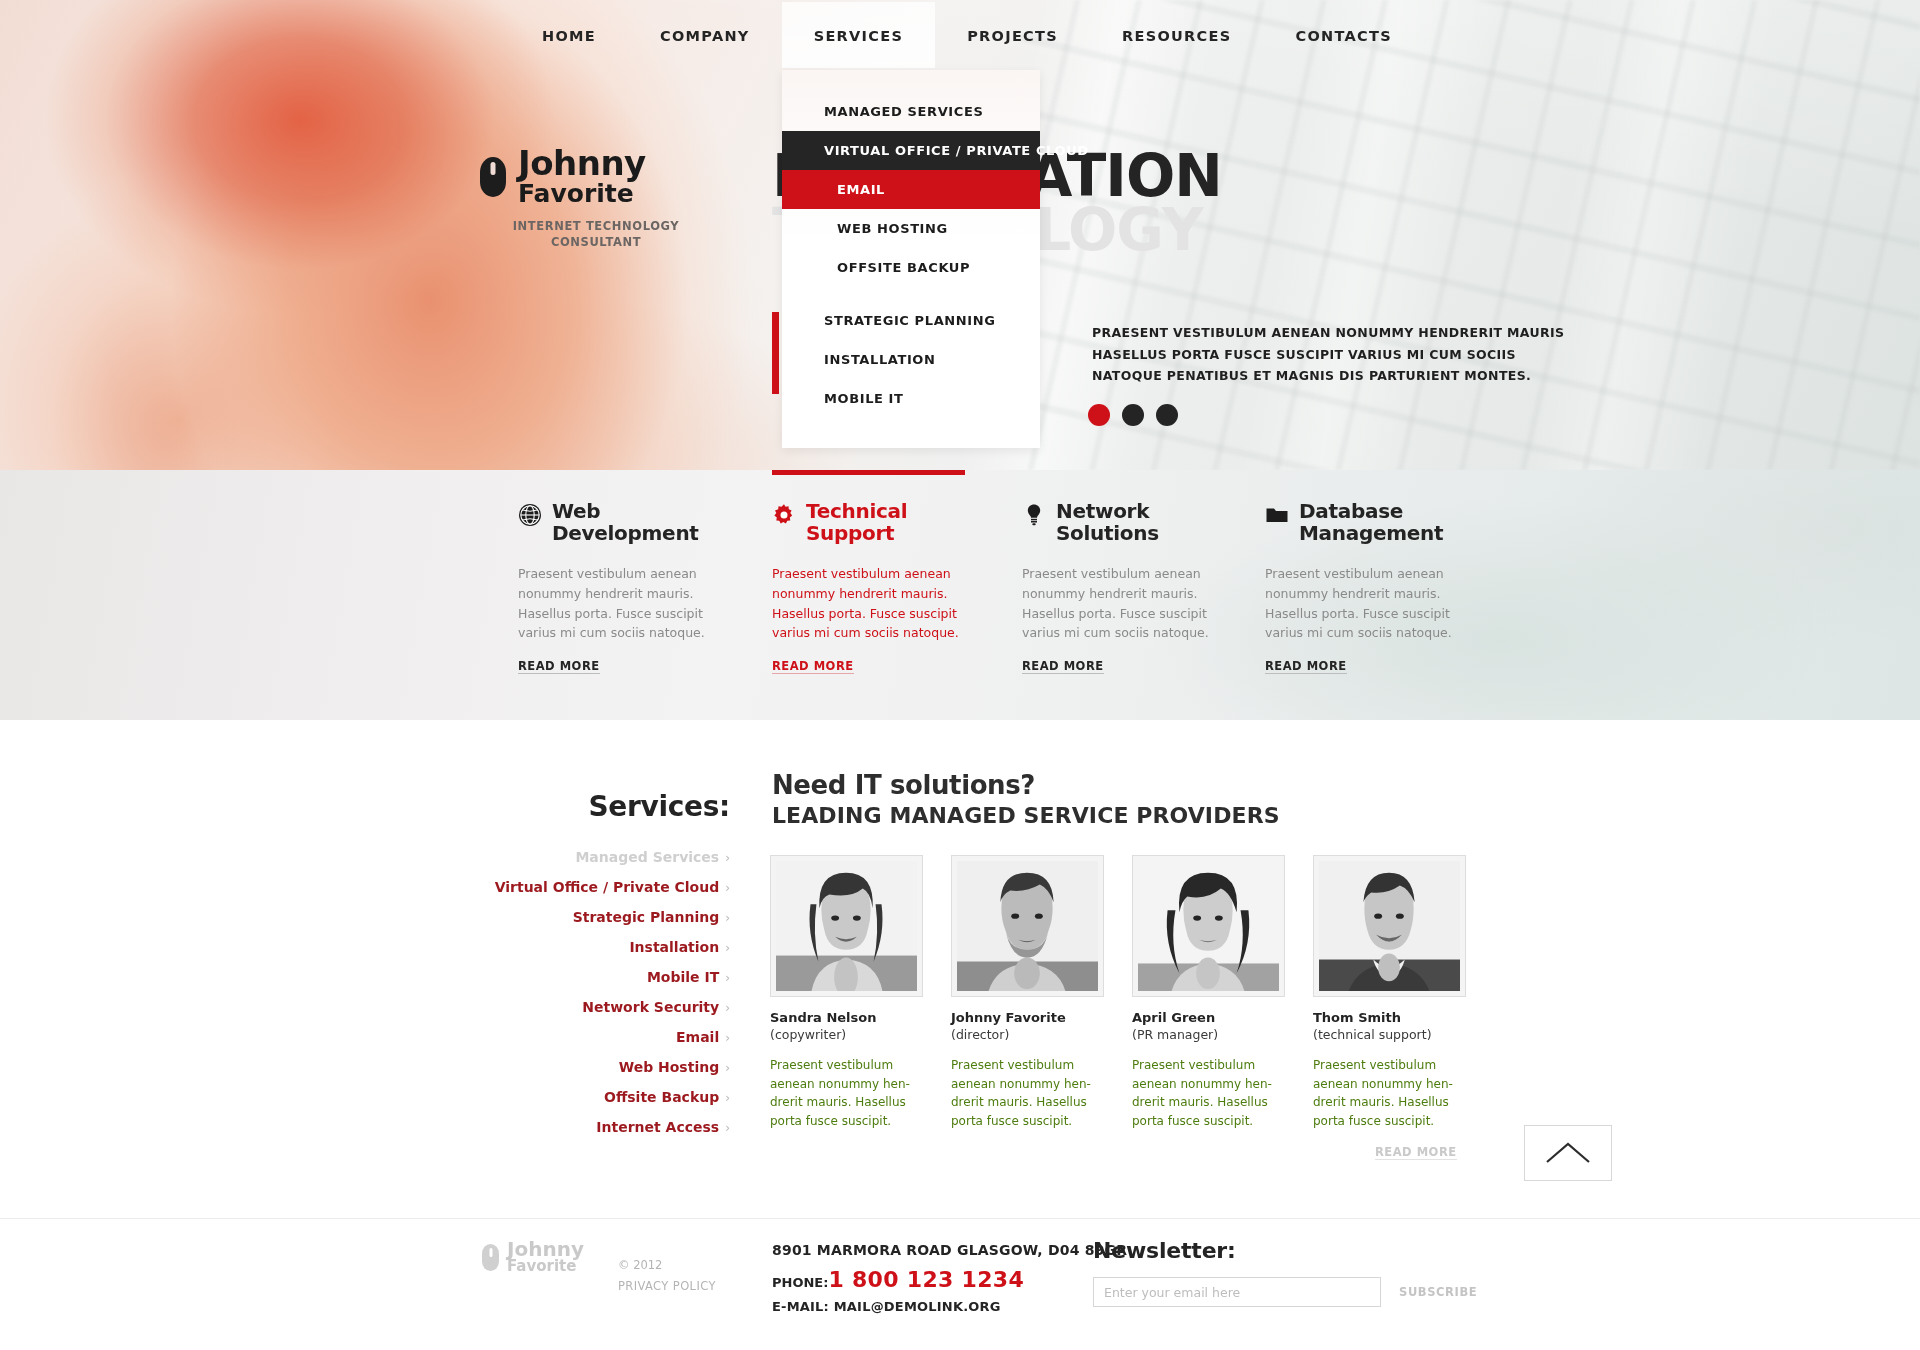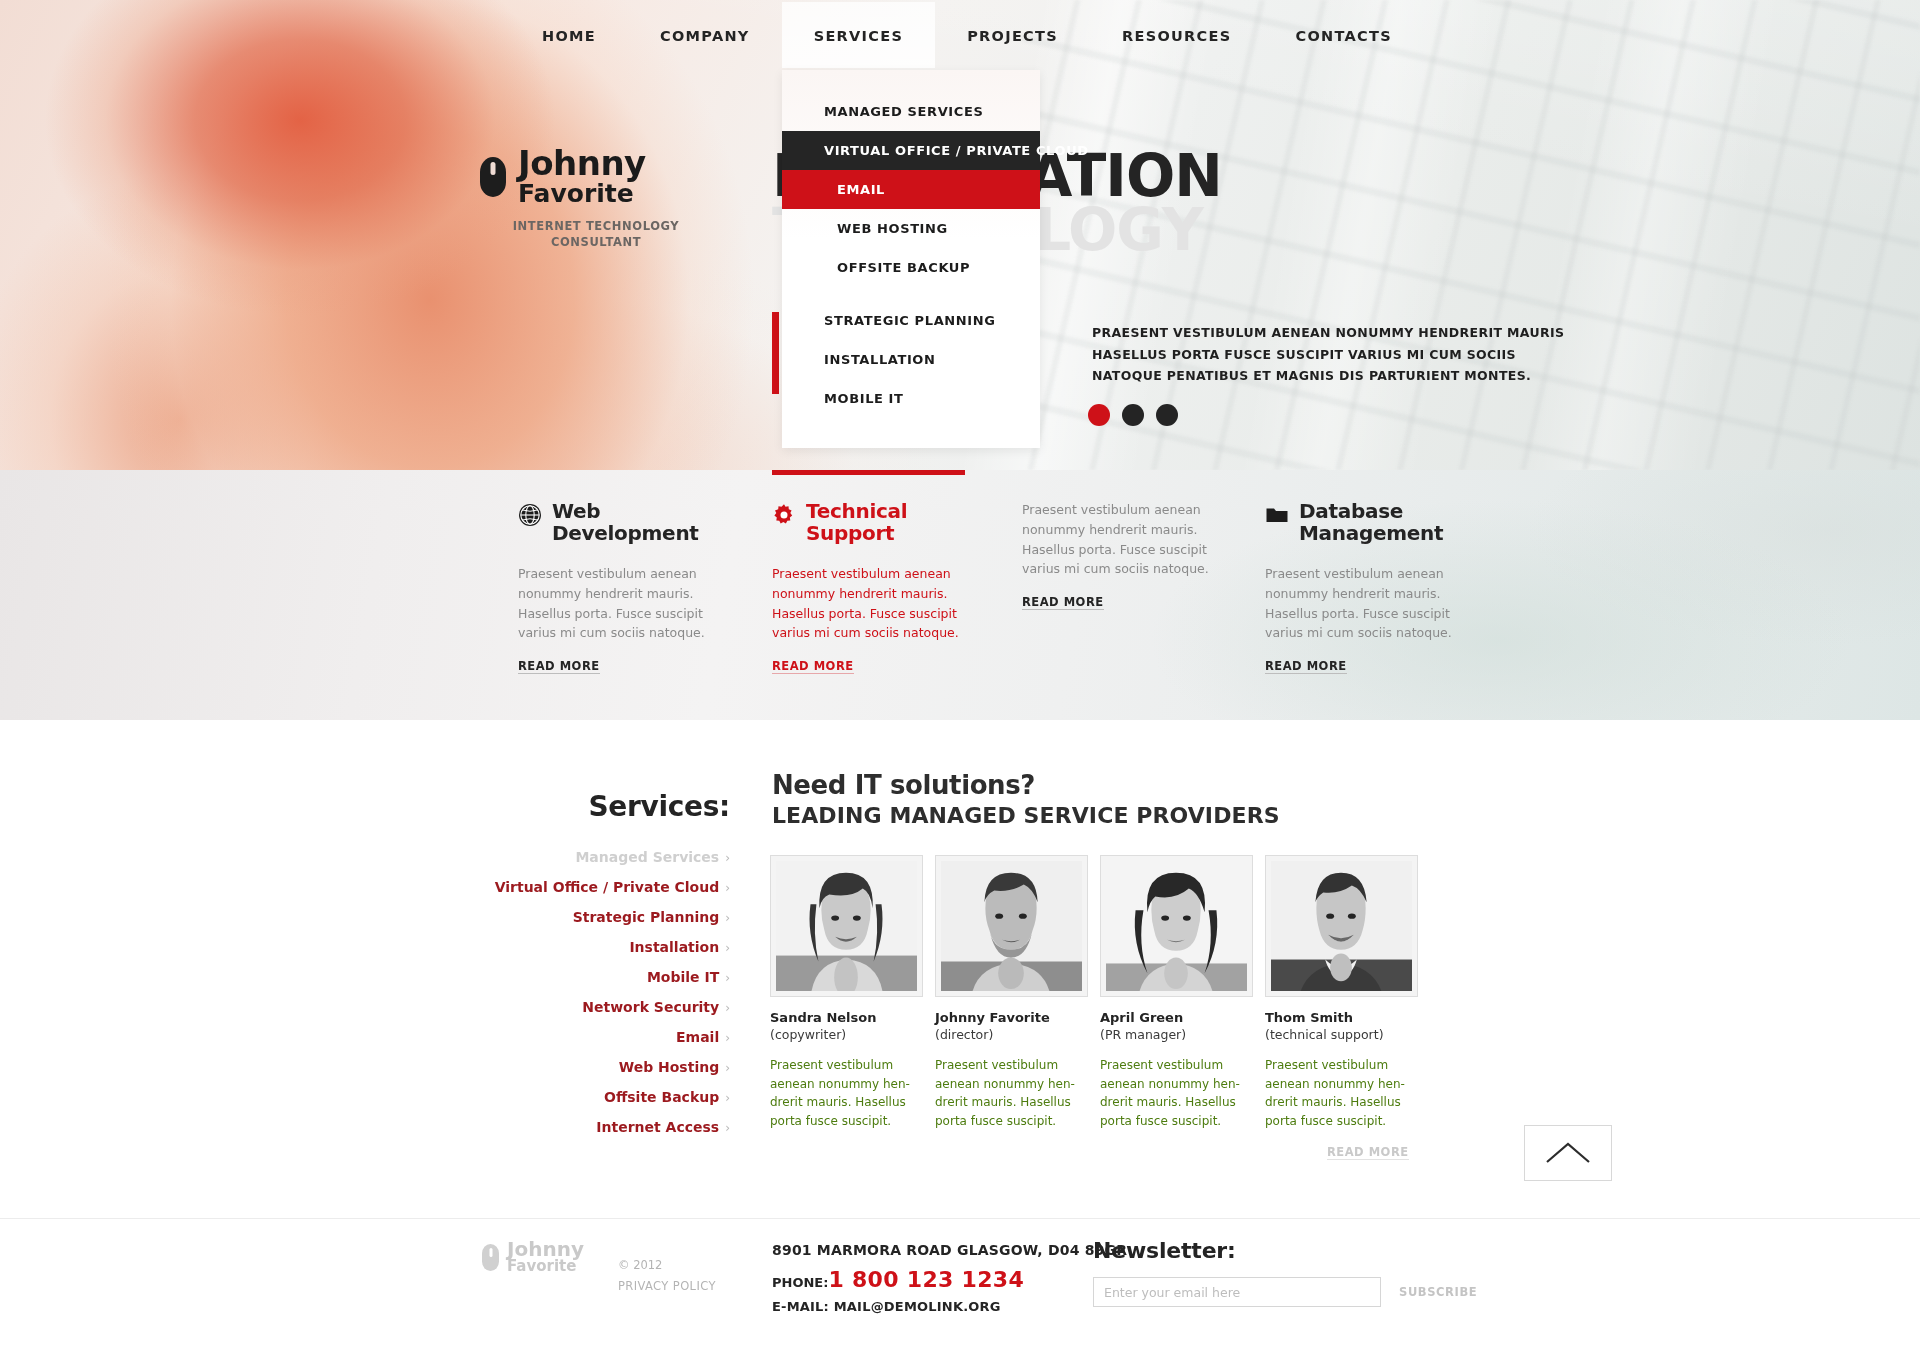--- a/index.html
+++ b/index.html
@@ -220,21 +220,21 @@
   .team-head { position: absolute; left: 772px; top: 770px; }
   .th1 {
     font-family: "DejaVu Sans", sans-serif;
     font-weight: bold; font-size: 26px; color: #2e2e2e; letter-spacing: -0.4px;
   }
   .th2 {
     font-family: "DejaVu Sans", sans-serif;
     font-weight: bold; font-size: 22px; color: #2e2e2e;
     letter-spacing: 0.1px; margin-top: 3px;
   }
-  .team-grid { position: absolute; left: 770px; top: 855px; display: flex; gap: 12px; }
+  .team-grid { position: absolute; left: 770px; top: 855px; display: flex; gap: 28px; }
   .team-card { width: 153px; }
   .photo-frame {
     width: 153px; height: 142px; border: 1px solid #dddddd; background: #f4f4f4;
     padding: 5px; overflow: hidden;
   }
   .photo { width: 100%; height: 100%; position: relative; overflow: hidden; filter: grayscale(1); }
   .tm-name {
     font-family: "DejaVu Sans", sans-serif;
     font-weight: bold; font-size: 13px; color: #242424; margin-top: 13px;
   }
@@ -400,20 +400,30 @@
             <circle cx="12" cy="12" r="3.5" fill="#ffffff"></circle>
           </svg>
           <div class="feat-title red" style="white-space:pre-line">Technical
 Support</div>
         </div>
         <div class="feat-body red">Praesent vestibulum aenean nonummy hendrerit mauris. Hasellus porta. Fusce suscipit varius mi cum sociis natoque.</div>
         <div class="feat-more red">READ MORE</div>
       </div>
 
       <div class="feat-col">
+        <div class="feat-head">
+          <svg class="feat-icon" viewBox="0 0 24 24">
+            <path fill="#1d1d1d" d="M12 1.5c-3.6 0-6.2 2.7-6.2 6 0 2.3 1.2 3.7 2.2 5 .6.8 1 1.4 1 2.3h6c0-.9.4-1.5 1-2.3 1-1.3 2.2-2.7 2.2-5 0-3.3-2.6-6-6.2-6z"></path>
+            <rect x="9" y="15.8" width="6" height="1.5" fill="#1d1d1d"></rect>
+            <rect x="9" y="18" width="6" height="1.5" fill="#1d1d1d"></rect>
+            <rect x="10.3" y="20.3" width="3.4" height="2" rx="1" fill="#1d1d1d"></rect>
+          </svg>
+          <div class="feat-title" style="white-space:pre-line">Network
+Solutions</div>
+        </div>
         <div class="feat-body">Praesent vestibulum aenean nonummy hendrerit mauris. Hasellus porta. Fusce suscipit varius mi cum sociis natoque.</div>
         <div class="feat-more">READ MORE</div>
       </div>
 
       <div class="feat-col">
         <div class="feat-head">
           <svg class="feat-icon" viewBox="0 0 24 24">
             <path fill="#1d1d1d" d="M1.5 5.5h7.5l2 2.5h11.5v11H1.5z"></path>
             <path fill="#ffffff" d="M3.4 9.6h18.6l-1.7 8.4H1.7z" opacity="0.0"></path>
           </svg>

